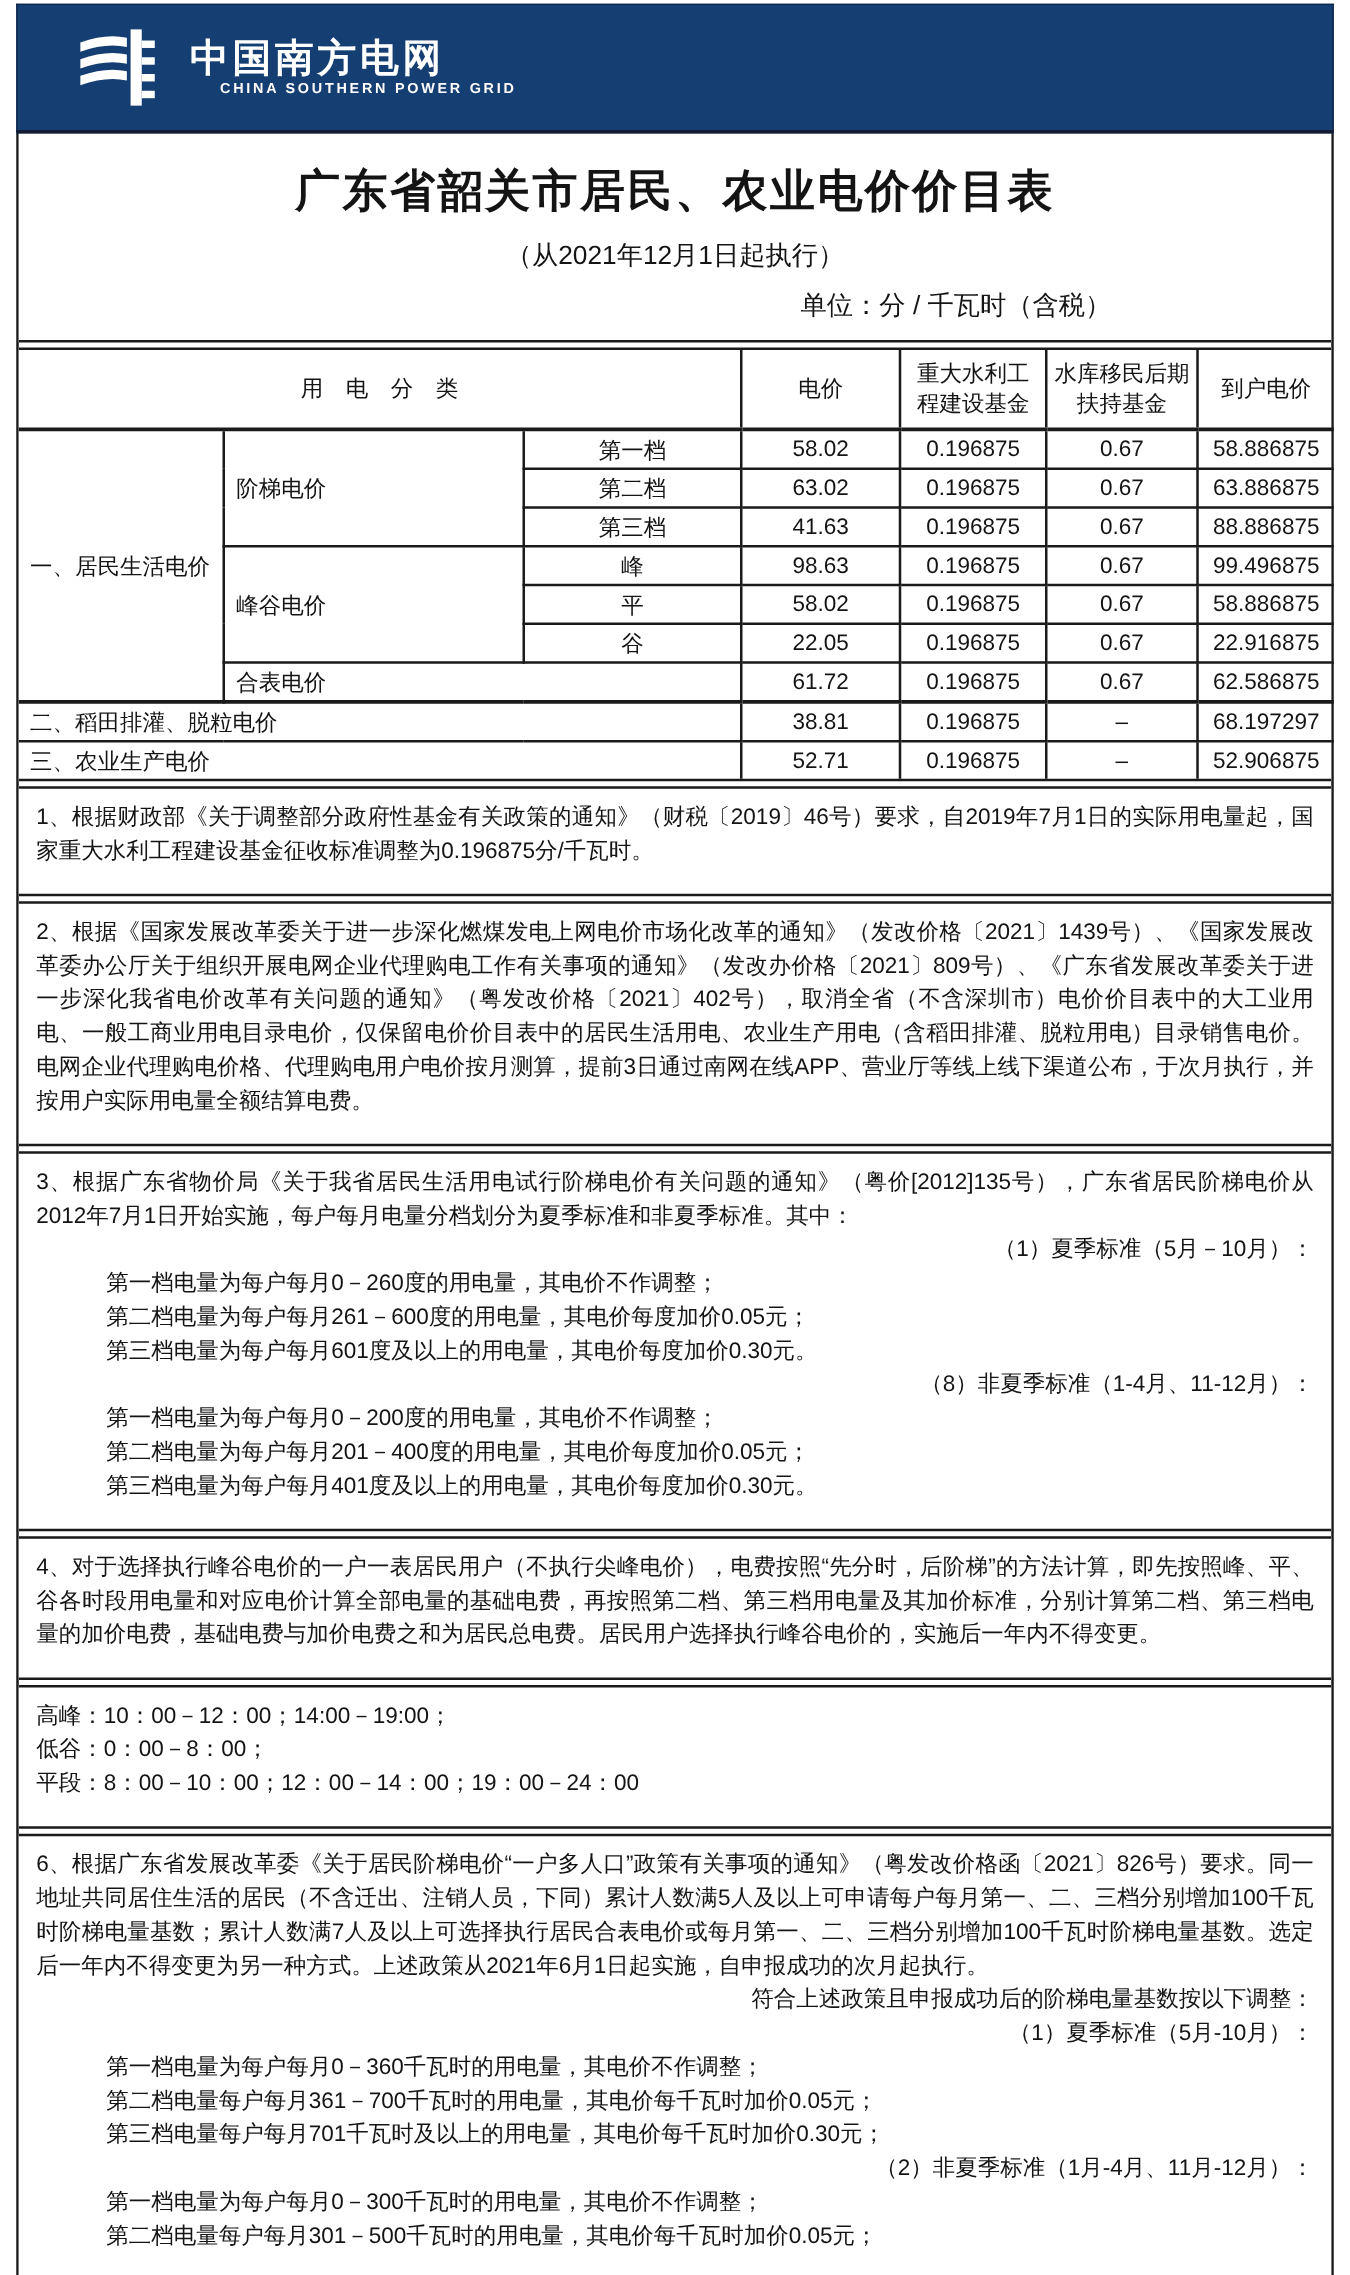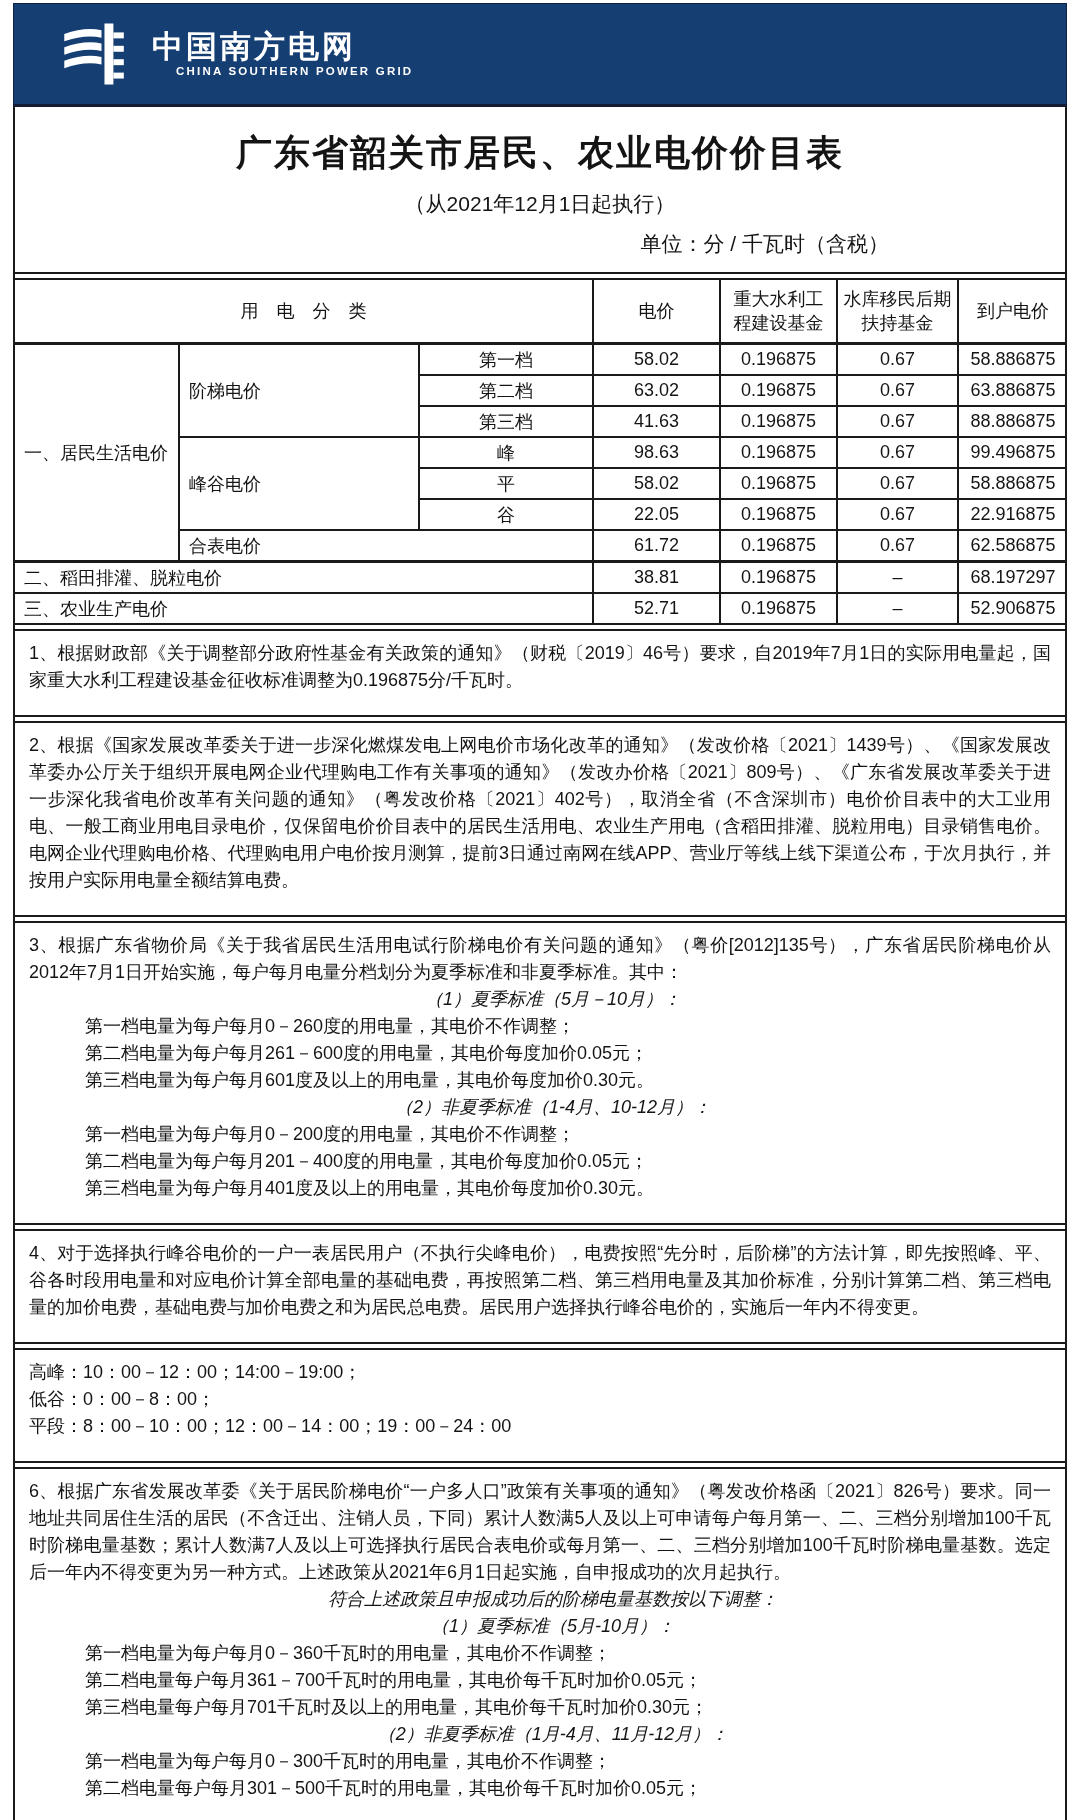--- a/index.html
+++ b/index.html
@@ -35,21 +35,21 @@
   th,td{border:2px solid #1a1a1a;padding:0 4px;text-align:center;vertical-align:middle;font-weight:normal;}
   thead th{height:62px;line-height:24px;}
   tbody td{height:29px;}
   td.lbl{text-align:left;padding-left:9px;}
   tr.heavy td{border-top-width:3px;}
   col.cA{width:164px;}col.cB{width:240px;}col.cC{width:174px;}
   col.cP{width:127px;}col.cF1{width:117px;}col.cF2{width:121px;}col.cT{width:109px;}
   
   .note{padding:9px 14px 21px;font-size:18px;line-height:27px;text-align:justify;}
   .note p{margin:0;}
-  .ind1{padding-left:26px;text-align:center;font-style:italic;}
+  .ind1{padding-left:26px;text-align:right;}
   .ind2{padding-left:56px;text-align:left;}
 </style>
 </head>
 <body>
 
 <div class="page">
 
   <div class="band">
     <div class="logo-wrap">
       <svg class="logo-icon" width="76" height="64" viewBox="0 0 100 86" aria-hidden="true">
@@ -177,21 +177,21 @@
     <div class="sec note">
       <p>2、根据《国家发展改革委关于进一步深化燃煤发电上网电价市场化改革的通知》（发改价格〔2021〕1439号）、《国家发展改革委办公厅关于组织开展电网企业代理购电工作有关事项的通知》（发改办价格〔2021〕809号）、《广东省发展改革委关于进一步深化我省电价改革有关问题的通知》（粤发改价格〔2021〕402号），取消全省（不含深圳市）电价价目表中的大工业用电、一般工商业用电目录电价，仅保留电价价目表中的居民生活用电、农业生产用电（含稻田排灌、脱粒用电）目录销售电价。电网企业代理购电价格、代理购电用户电价按月测算，提前3日通过南网在线APP、营业厅等线上线下渠道公布，于次月执行，并按用户实际用电量全额结算电费。</p>
     </div>
 
     <div class="sec note">
       <p>3、根据广东省物价局《关于我省居民生活用电试行阶梯电价有关问题的通知》（粤价[2012]135号），广东省居民阶梯电价从2012年7月1日开始实施，每户每月电量分档划分为夏季标准和非夏季标准。其中：</p>
       <p class="ind1">（1）夏季标准（5月－10月）：</p>
       <p class="ind2">第一档电量为每户每月0－260度的用电量，其电价不作调整；</p>
       <p class="ind2">第二档电量为每户每月261－600度的用电量，其电价每度加价0.05元；</p>
       <p class="ind2">第三档电量为每户每月601度及以上的用电量，其电价每度加价0.30元。</p>
-      <p class="ind1">（2）非夏季标准（1-4月、10-12月）：</p>
+      <p class="ind1">（8）非夏季标准（1-4月、11-12月）：</p>
       <p class="ind2">第一档电量为每户每月0－200度的用电量，其电价不作调整；</p>
       <p class="ind2">第二档电量为每户每月201－400度的用电量，其电价每度加价0.05元；</p>
       <p class="ind2">第三档电量为每户每月401度及以上的用电量，其电价每度加价0.30元。</p>
     </div>
 
     <div class="sec note">
       <p>4、对于选择执行峰谷电价的一户一表居民用户（不执行尖峰电价），电费按照“先分时，后阶梯”的方法计算，即先按照峰、平、谷各时段用电量和对应电价计算全部电量的基础电费，再按照第二档、第三档用电量及其加价标准，分别计算第二档、第三档电量的加价电费，基础电费与加价电费之和为居民总电费。居民用户选择执行峰谷电价的，实施后一年内不得变更。</p>
     </div>
 
     <div class="sec note">

